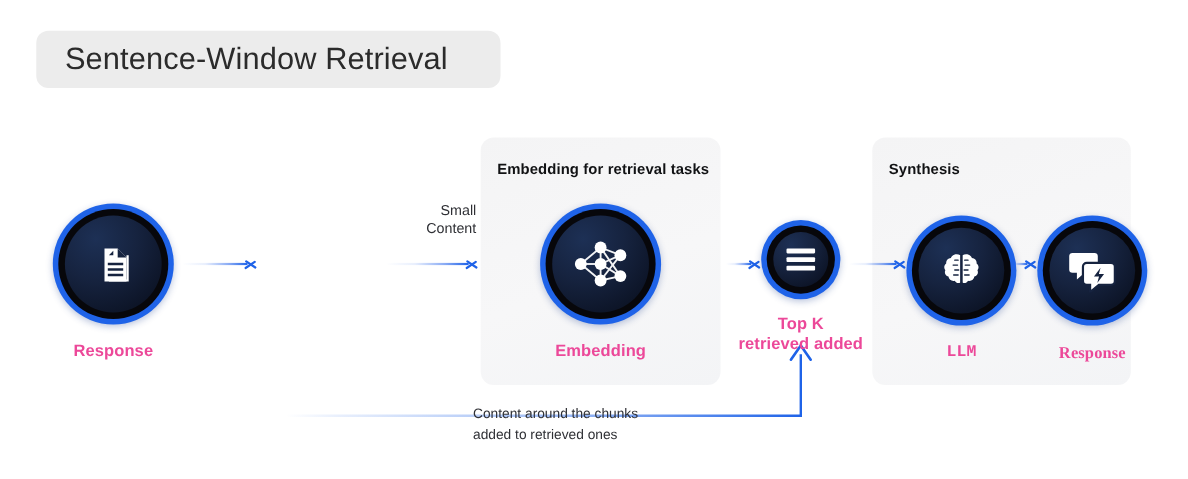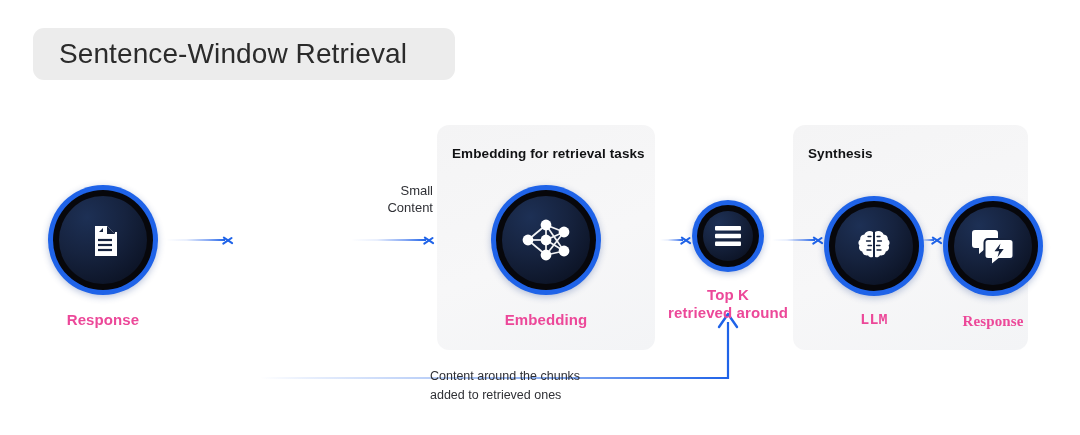--- a/index.html
+++ b/index.html
@@ -236,21 +236,21 @@
           <g fill="#fff">
             <rect x="2" y="2" width="26" height="4.4" rx="1"></rect>
             <rect x="2" y="9.8" width="26" height="4.4" rx="1"></rect>
             <rect x="2" y="17.6" width="26" height="4.4" rx="1"></rect>
           </g>
         </svg>
       </div>
     </div>
     <div class="node-label" style="top:86px;">
       <div>Top K</div>
-      <div>retrieved around</div>
+      <div>retrieved added</div>
     </div>
   </div>
 
   <div class="node" id="node-llm">
     <div class="circle c100">
       <div class="glyph">
         <svg width="40" height="40" viewBox="0 0 40 40">
           <path d="M19 6c-3.2-2-7.6-.6-8.6 2.6-2.8.2-4.6 2.4-4.2 5-2 1.4-2.4 4.2-.8 6 -1.2 2.4 .2 5.2 2.8 5.8 .4 2.8 3.2 4.6 5.8 3.8 1 2 3.4 2.8 5 1.6V6z" fill="#fff"></path>
           <path d="M21 6c3.2-2 7.6-.6 8.6 2.6 2.8.2 4.6 2.4 4.2 5 2 1.4 2.4 4.2 .8 6 1.2 2.4-.2 5.2-2.8 5.8-.4 2.8-3.2 4.6-5.8 3.8-1 2-3.4 2.8-5 1.6V6z" fill="#fff"></path>
           <g stroke="#16233f" stroke-width="1.3" fill="none" stroke-linecap="round">

